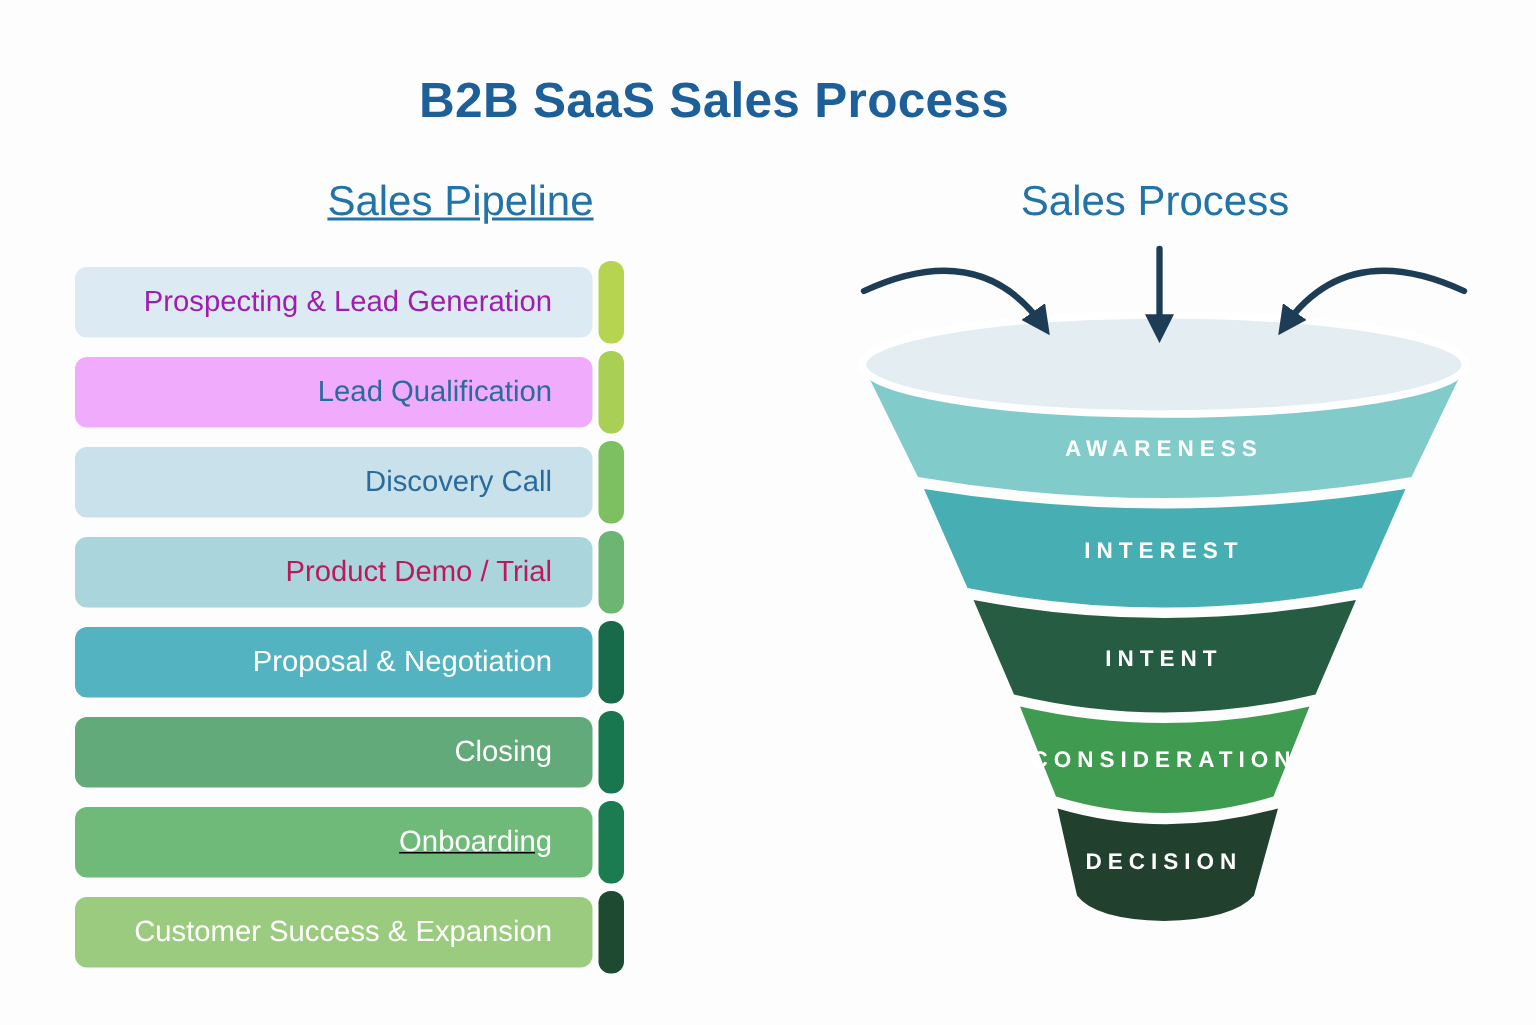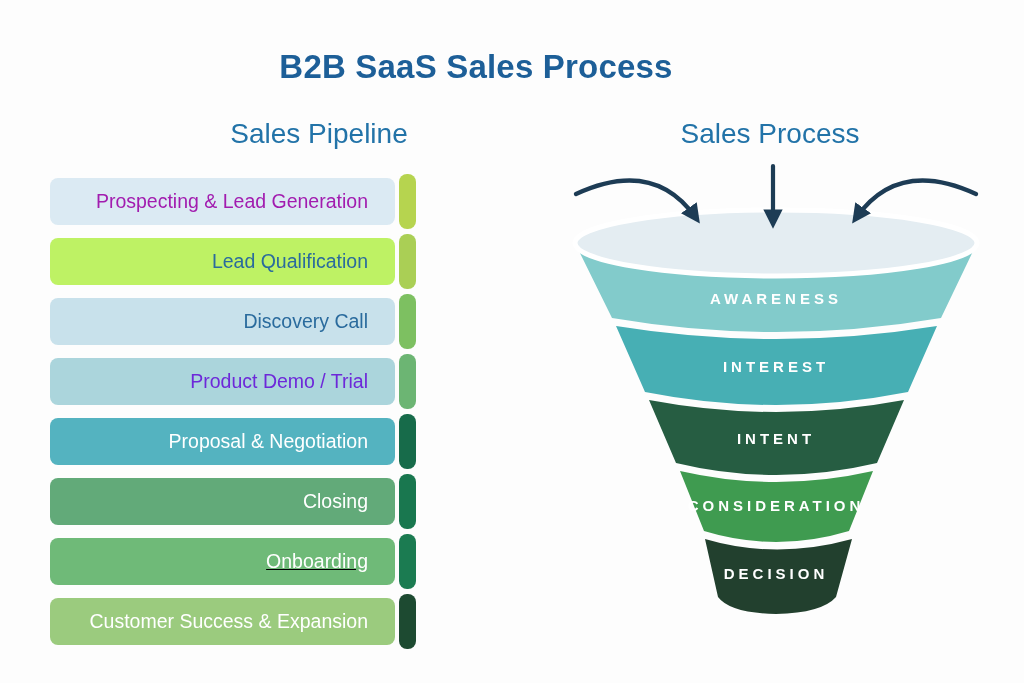--- a/index.html
+++ b/index.html
@@ -9,21 +9,21 @@
     font-family:"Liberation Sans", sans-serif;
   }
   .page-title{
     position:absolute;top:48px;left:0;width:952px;
     text-align:center;font-size:33px;font-weight:bold;letter-spacing:.2px;
   }
   .section-header{
     position:absolute;top:118px;width:300px;
     text-align:center;font-size:28px;font-weight:500;
   }
-  .section-header.pipeline{left:169px;}
+  .section-header.pipeline{left:157px;text-decoration:underline;}
   .section-header.funnel{left:620px;}
 
   .pipeline-list{
     position:absolute;left:50px;top:178px;width:370px;
     display:flex;flex-direction:column;gap:13px;
   }
   .stage{position:relative;height:47px;}
   .stage-body{
     position:absolute;left:0;top:0;width:345px;height:47px;
     border-radius:8px;display:flex;align-items:center;justify-content:flex-end;
@@ -50,34 +50,34 @@
 <div class="section-header funnel" style="color: rgb(34, 115, 168);">Sales Process</div>
 
 <div class="pipeline-list">
   <div class="stage">
     <div class="stage-body" style="background: rgb(219, 234, 243);">
         <span class="stage-label" style="color: #a21caf;">Prospecting &amp; Lead Generation</span>
       </div>
     <div class="stage-tab" style="background: rgb(182, 212, 79);"></div>
   </div>
   <div class="stage">
-    <div class="stage-body" style="background: #bef264;">
+    <div class="stage-body" style="background: #f0abfc;">
         <span class="stage-label" style="color: rgb(42, 107, 157);">Lead Qualification</span>
       </div>
     <div class="stage-tab" style="background: rgb(170, 207, 85);"></div>
   </div>
   <div class="stage">
     <div class="stage-body" style="background: rgb(200, 225, 235);">
         <span class="stage-label" style="color: rgb(42, 107, 157);">Discovery Call</span>
       </div>
     <div class="stage-tab" style="background: rgb(125, 192, 97);"></div>
   </div>
   <div class="stage">
     <div class="stage-body" style="background: rgb(171, 213, 220);">
-        <span class="stage-label" style="color: #6d28d9;">Product Demo / Trial</span>
+        <span class="stage-label" style="color: #be185d;">Product Demo / Trial</span>
       </div>
     <div class="stage-tab" style="background: rgb(108, 181, 115);"></div>
   </div>
   <div class="stage">
     <div class="stage-body" style="background: rgb(84, 179, 192);">
         <span class="stage-label" style="color: rgb(255, 255, 255);">Proposal &amp; Negotiation</span>
       </div>
     <div class="stage-tab" style="background: rgb(23, 107, 74);"></div>
   </div>
   <div class="stage">

